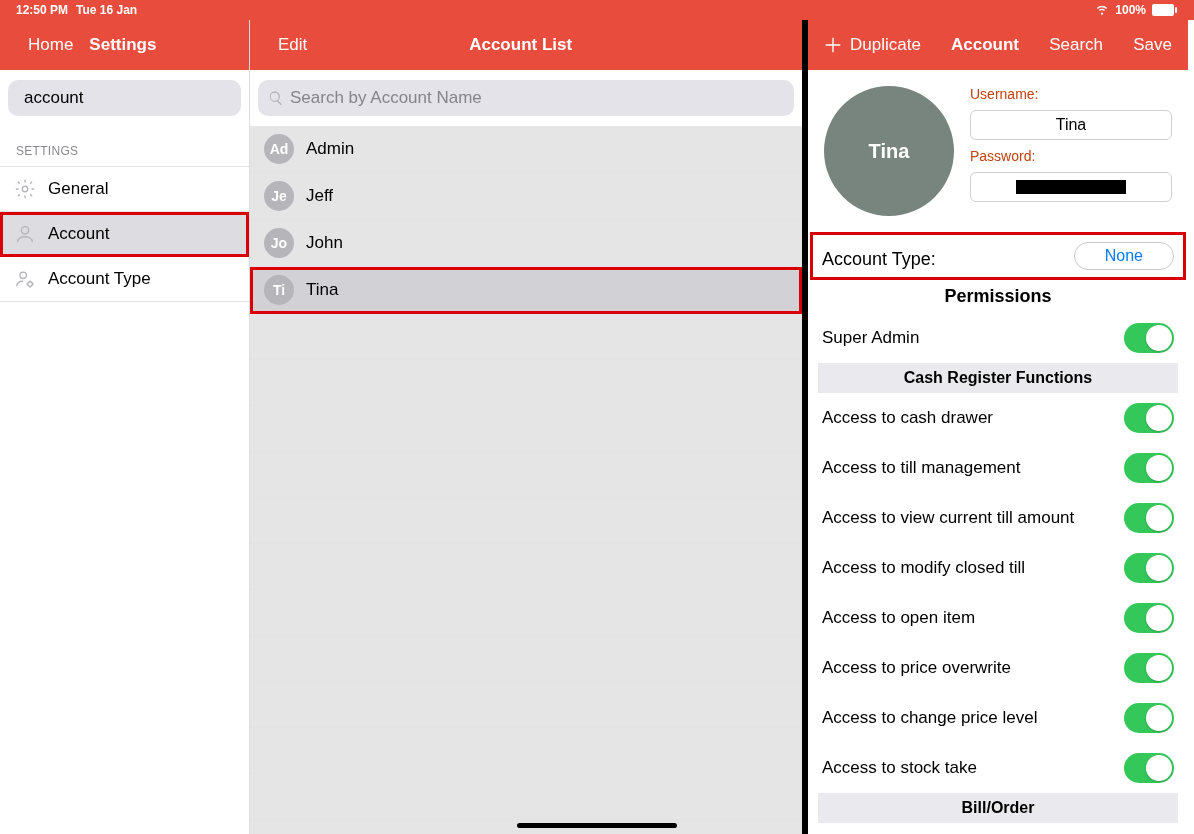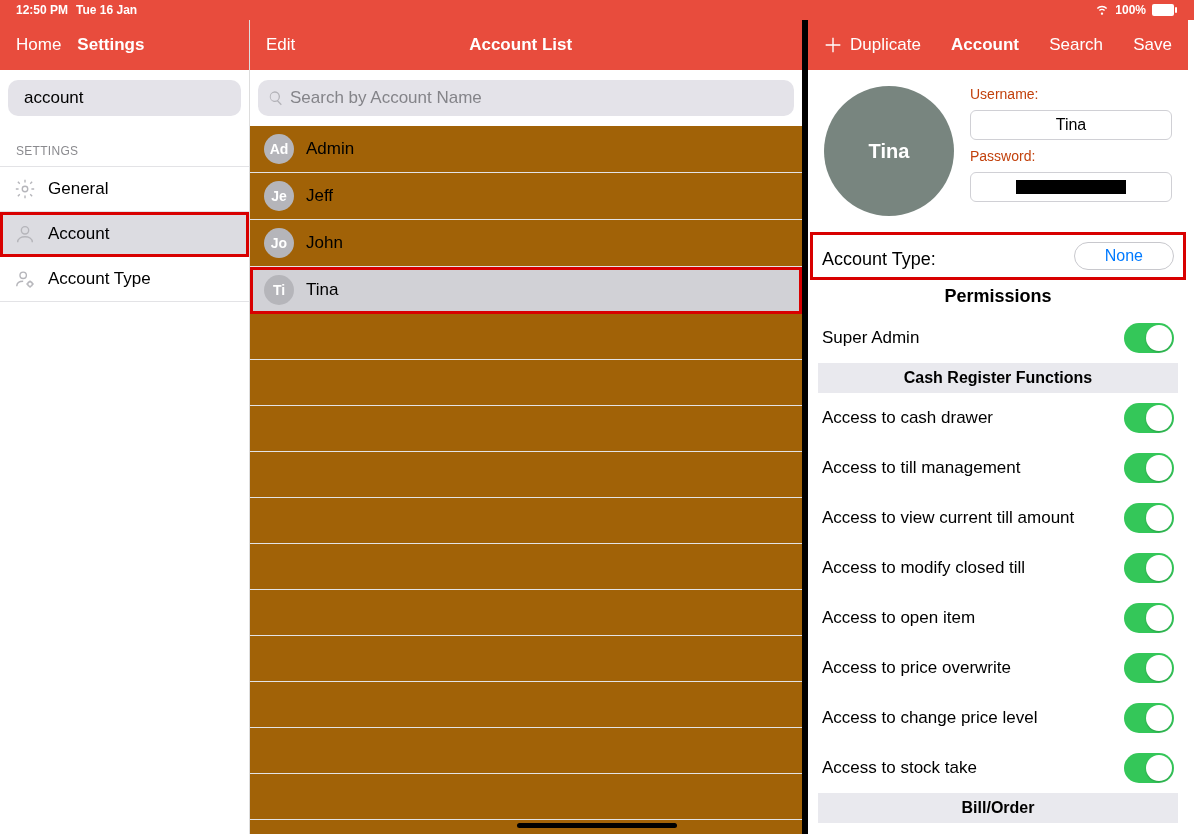--- a/index.html
+++ b/index.html
@@ -21,31 +21,31 @@
   font-size: 12px;
   font-weight: 600;
   padding: 0 16px;
 }
 .status-left { display: flex; gap: 8px; }
 .status-right { display: flex; align-items: center; gap: 6px; }
 .battery-icon { display:inline-flex; align-items:center; }
 
 .columns { display: flex; height: 814px; }
 .col-sidebar { width: 250px; border-right: 1px solid #ddd; display:flex; flex-direction:column; background:#fff;}
-.col-middle { width: 558px; border-right: 6px solid #000; display:flex; flex-direction:column; background:#a16207;}
+.col-middle { width: 558px; border-right: 6px solid #000; display:flex; flex-direction:column; background:#e5e5e5;}
 .col-right { width: 380px; background:#000; display:flex; flex-direction:column;}
 
 .header {
   background: #e84c3d;
   height: 50px;
   display: flex;
   align-items: center;
   color: #fff;
   font-size: 17px;
-  padding: 0 16px;
+  padding: 0 28px;
 }
 .header.middle { justify-content: space-between; }
 .header.right { justify-content: space-between; gap: 10px; padding: 0 16px 0 14px;}
 .hdr-left-btn { font-weight:400; }
 .hdr-title { font-weight:700; }
 .hdr-right-btn { font-weight:400; white-space:nowrap; }
 .hdr-right-btn.bold { font-weight:700; }
 .plus-dup { display:flex; align-items:center; gap:6px;}
 .plus-svg { width:22px; height:22px; }
 

